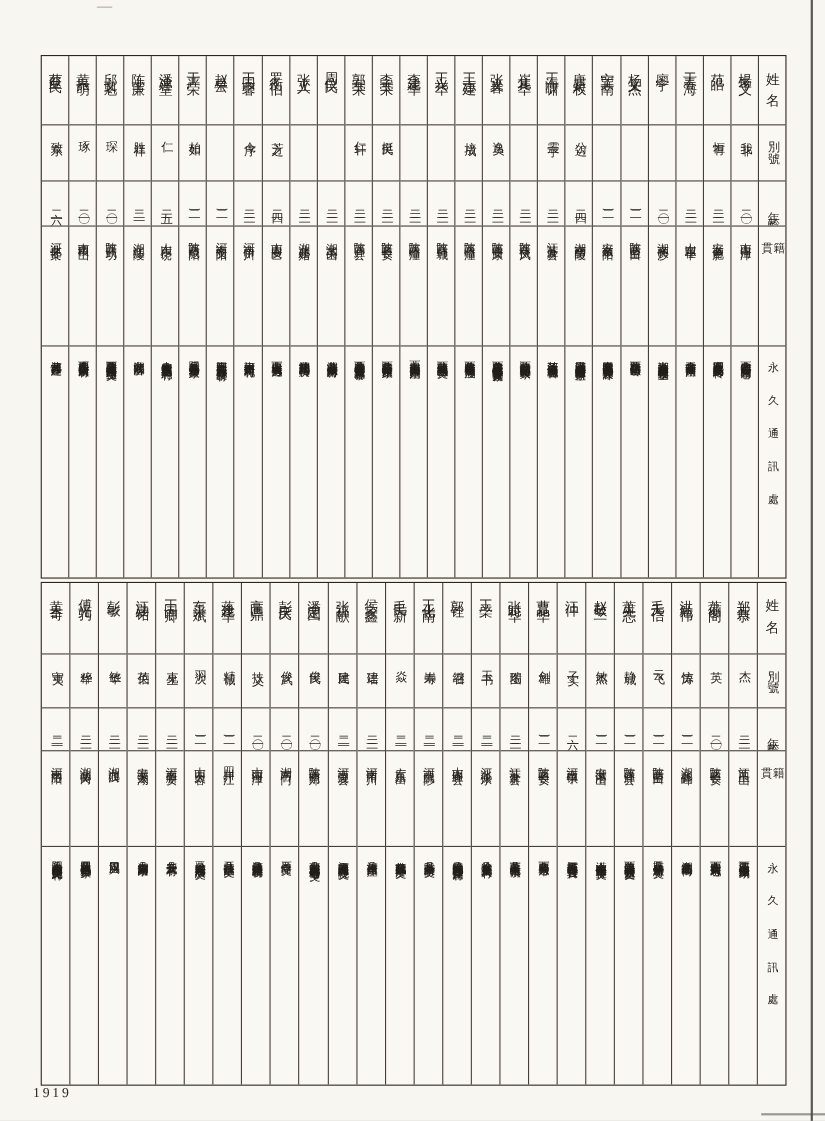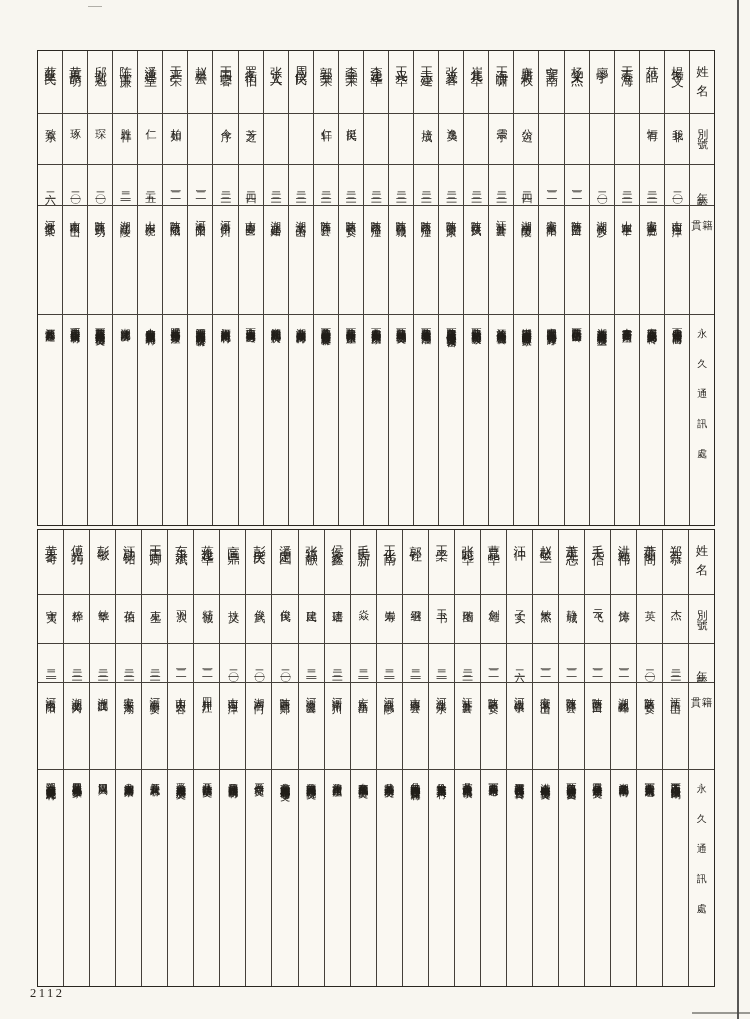--- a/index.html
+++ b/index.html
@@ -933,16 +933,16 @@
           </div>
           <div class="cell c-origin" style="height: 86px;">
             <span class="vt">河南洛阳</span>
           </div>
           <div class="cell c-address" style="height: 216px;">
             <span class="vt">洛阳县东金村镇邮局交龙虎滩村</span>
           </div>
         </div>
       </div>
   </div>
-  <div class="pagenum">2112</div>
+  <div class="pagenum">1919</div>
   <div class="scan-right"></div>
   <div class="scan-corner"></div>
 </div>
 
 </body></html>

